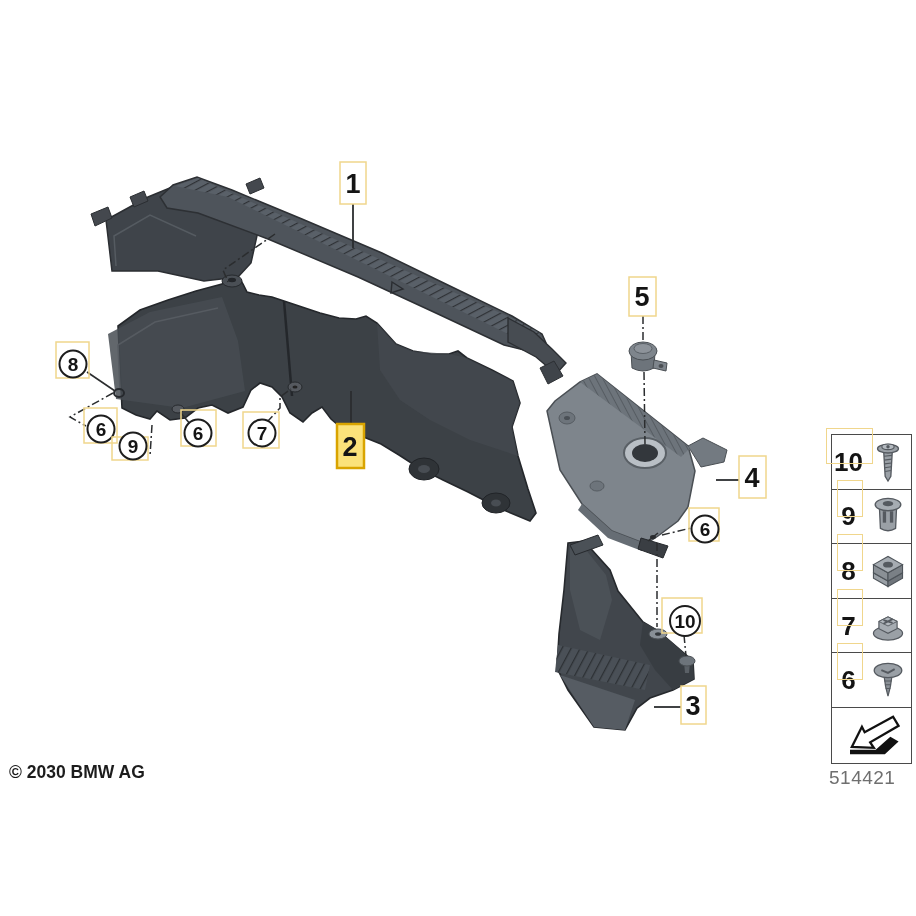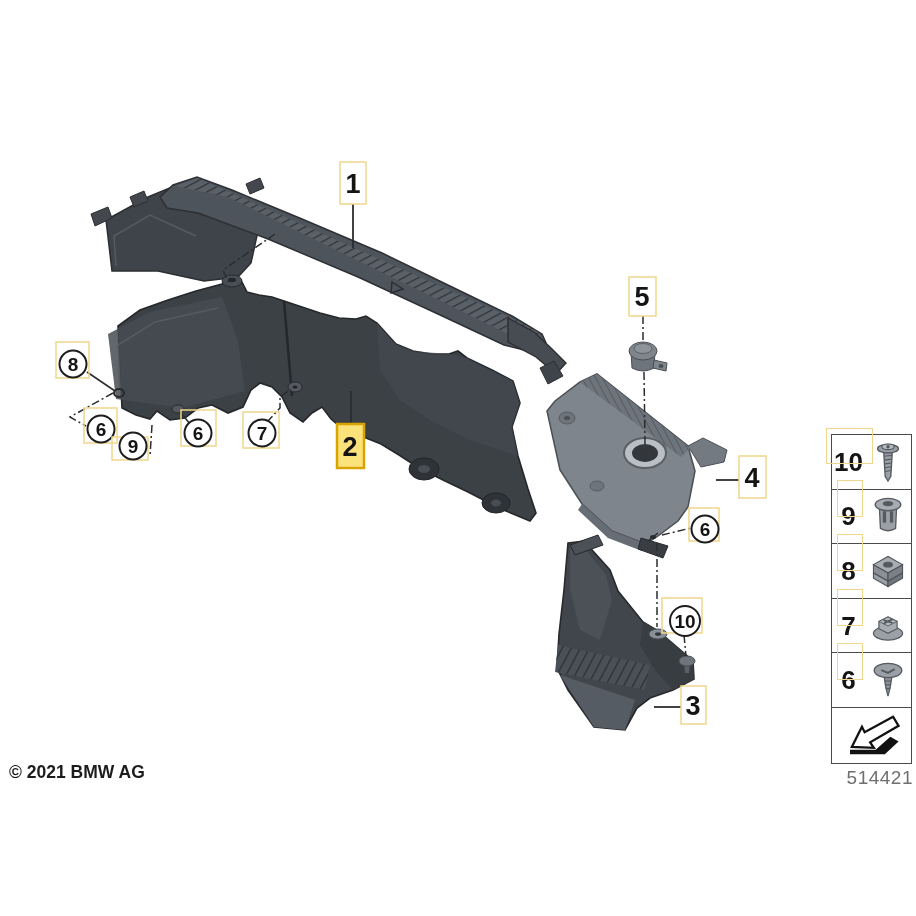--- a/index.html
+++ b/index.html
@@ -12,21 +12,21 @@
   
   #legend{position:absolute;left:831px;top:434px;width:81px;height:330px;
           border:1.6px solid #4a4a4a;box-sizing:border-box;background:#fff;}
   .legend-row{height:54.6px;box-sizing:border-box;border-bottom:1.6px solid #4a4a4a;
           display:flex;align-items:center;}
   .legend-row:last-child{border-bottom:none;}
   .legend-num{width:33px;text-align:center;font-weight:bold;font-size:26px;color:#141414;line-height:1;}
   .legend-icon{flex:1;display:flex;justify-content:center;align-items:center;}
   .hotspot{position:absolute;border:1.5px solid #f0d68c;pointer-events:none;}
   #copyright{position:absolute;left:9px;top:762px;font-size:17.5px;font-weight:bold;color:#1c1c1c;}
-  #diagram-number{position:absolute;left:829px;top:767px;width:84px;text-align:right;
+  #diagram-number{position:absolute;left:829px;top:767px;width:84px;text-align:left;
           font-size:19px;color:#6f6f6f;letter-spacing:0.5px;}
 </style>
 </head>
 <body>
 
 <div id="canvas">
 
 <svg id="parts-svg" width="916" height="916" viewBox="0 0 916 916">
   <defs>
     <pattern id="ribs1" patternUnits="userSpaceOnUse" width="7" height="7" patternTransform="rotate(62)">
@@ -264,16 +264,16 @@
     </span>
   </div>
 </div>
 
 <div class="hotspot" style="left:826px;top:428px;width:45px;height:34px;"></div>
 <div class="hotspot" style="left:837px;top:480px;width:24px;height:35px;"></div>
 <div class="hotspot" style="left:837px;top:534px;width:24px;height:35px;"></div>
 <div class="hotspot" style="left:837px;top:589px;width:24px;height:35px;"></div>
 <div class="hotspot" style="left:837px;top:643px;width:24px;height:35px;"></div>
 
-<div id="copyright">© 2021 BMW AG</div>
+<div id="copyright">© 2030 BMW AG</div>
 <div id="diagram-number">514421</div>
 
 </div>
 
 </body></html>

